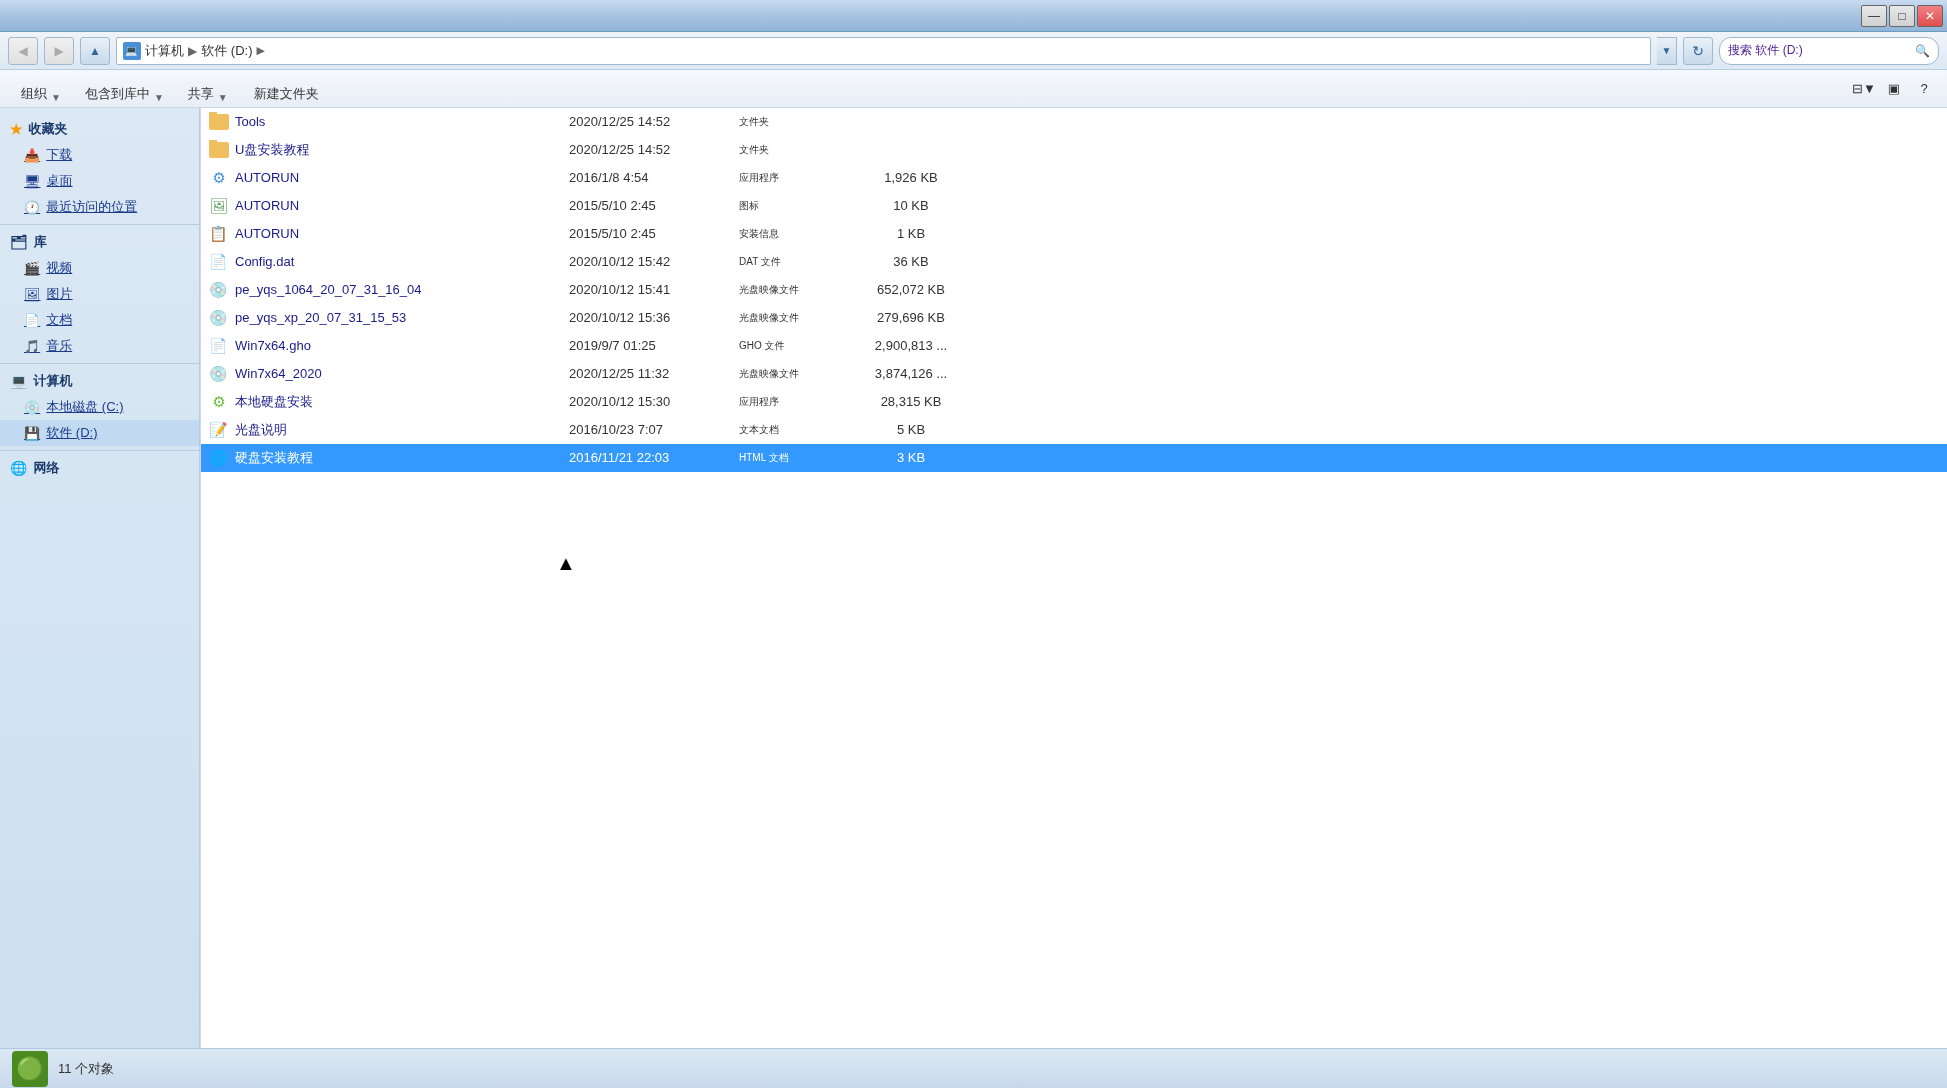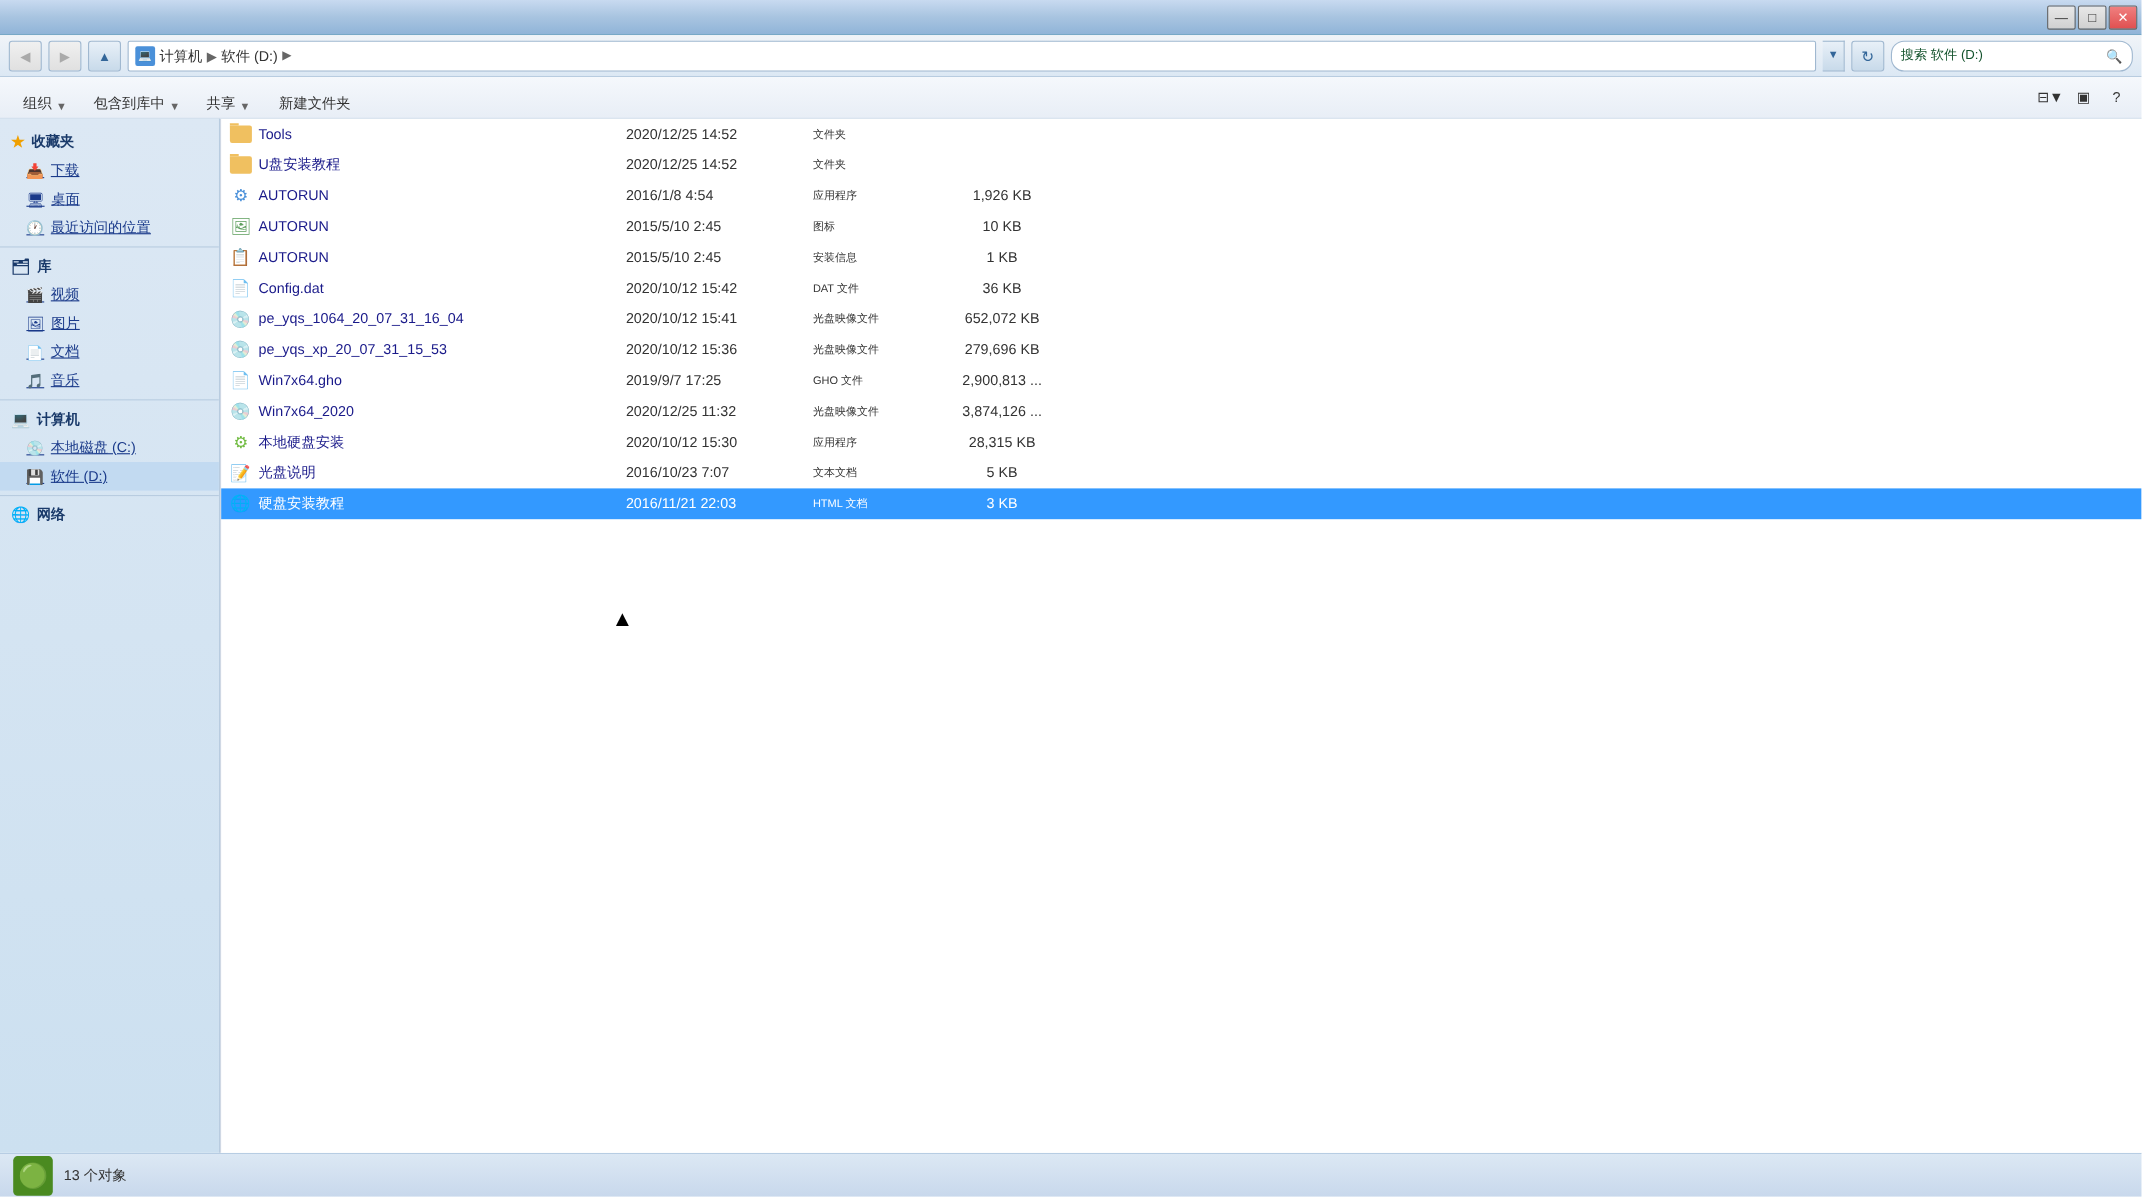--- a/index.html
+++ b/index.html
@@ -401,21 +401,21 @@
   <div class="address-field">
     <div class="addr-icon">💻</div>
     <span class="addr-text">计算机</span>
     <span class="addr-separator">▶</span>
     <span class="addr-text">软件 (D:)</span>
     <span class="addr-arrow">▶</span>
   </div>
   <div class="addr-dropdown">▼</div>
   <div class="refresh-btn">↻</div>
   <div class="search-box">
-    <span style="color:#14532d;font-size:12px;">搜索 软件 (D:)</span>
+    <span style="color:#4c1d95;font-size:12px;">搜索 软件 (D:)</span>
     <span style="margin-left:auto;color:#666;">🔍</span>
   </div>
 </div>
 
 <div class="toolbar">
   <div class="toolbar-btn">
     <span>组织</span>
     <span class="dropdown-arrow">▼</span>
   </div>
   <div class="toolbar-btn">
@@ -604,21 +604,21 @@
     <div class="file-type">光盘映像文件</div>
     <div class="file-size">279,696 KB</div>
   </div>
         <div class="file-row">
     <div class="file-name-cell">
       <div class="file-icon">
               <span style="color:#888;font-size:15px;">📄</span>
             </div>
       <span>Win7x64.gho</span>
     </div>
-    <div class="file-date">2019/9/7 17:25</div>
+    <div class="file-date">2019/9/7 01:25</div>
     <div class="file-type">GHO 文件</div>
     <div class="file-size">2,900,813 ...</div>
   </div>
         <div class="file-row">
     <div class="file-name-cell">
       <div class="file-icon">
               <span style="color:#666;font-size:15px;">💿</span>
             </div>
       <span>Win7x64_2020</span>
     </div>
@@ -658,16 +658,16 @@
     <div class="file-date">2016/11/21 22:03</div>
     <div class="file-type">HTML 文档</div>
     <div class="file-size">3 KB</div>
   </div>
       </div>
   </div>
 </div>
 
 <div class="status-bar">
   <div class="status-icon" style="background:#4a8a20;font-size:22px;">🟢</div>
-  <span class="status-text">13 个对象</span>
+  <span class="status-text">11 个对象</span>
 </div>
 
 <div style="position:fixed;left:556px;top:553px;pointer-events:none;z-index:9999;font-size:20px;line-height:1;">▲</div>
 
 </body></html>

